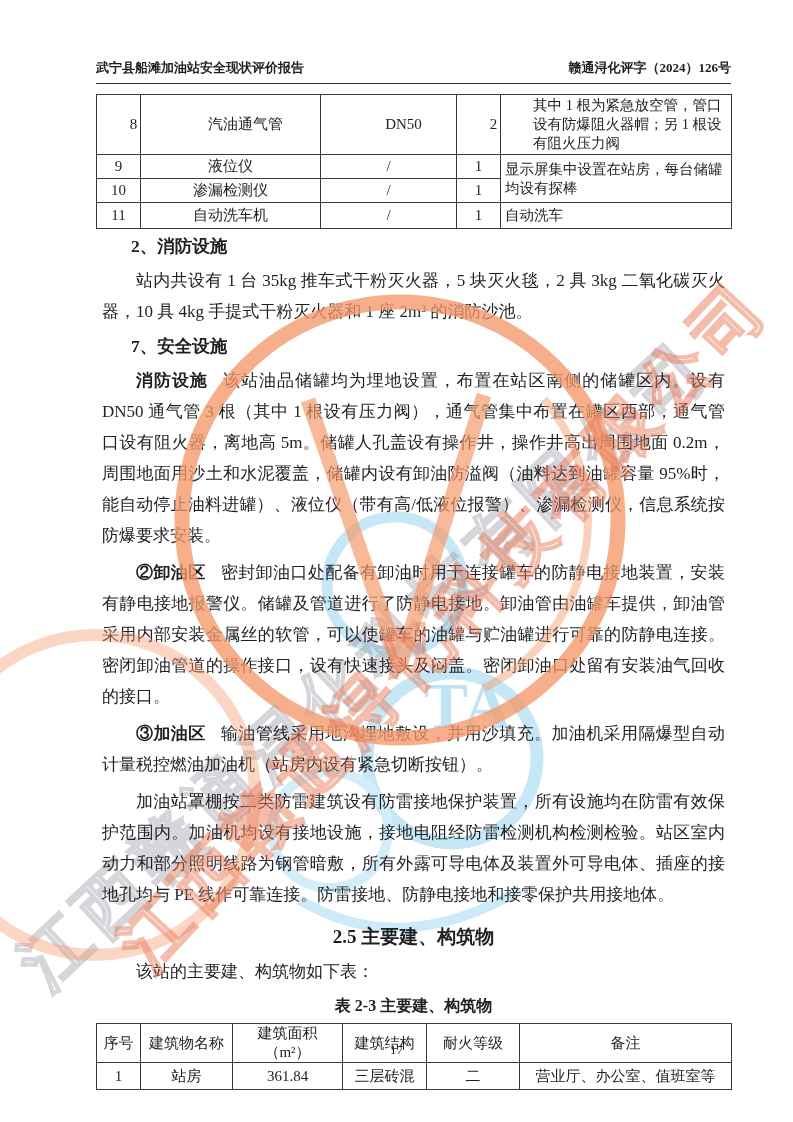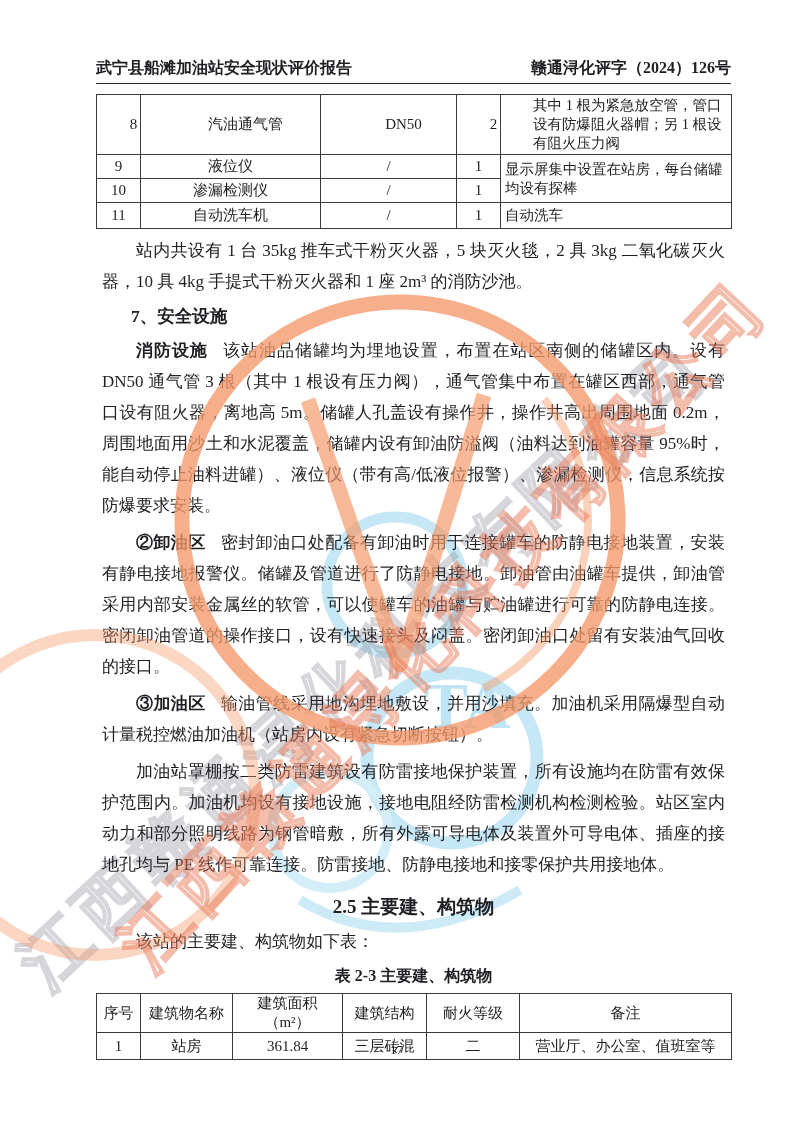--- a/index.html
+++ b/index.html
@@ -11,21 +11,21 @@
     font-family:"Liberation Serif","DejaVu Serif",serif;
     color:#1f1f23;
     overflow:hidden;
   }
   .content{
     position:absolute;left:96px;top:60px;width:635px;z-index:1;
   }
   
   .doc-header{
     display:flex;justify-content:space-between;align-items:flex-end;
-    font-size:16px;font-weight:bold;line-height:16px;
+    font-size:13px;font-weight:bold;line-height:16px;
     padding-bottom:7px;border-bottom:1.5px solid #2a2a2a;
   }
   
   table{border-collapse:collapse;width:635px;table-layout:fixed;}
   td,th{border:1px solid #3a3a3a;font-size:15px;text-align:center;
         padding:0 2px;vertical-align:middle;font-weight:normal;}
   .equip-table{margin-top:10px;}
   .equip-table .note-cell{text-align:left;font-size:14.5px;line-height:19px;padding:1px 4px;}
   .equip-table tr.tall td{height:40px;padding-left:32px;}
   .equip-table tr.short td{height:23px;}
@@ -111,20 +111,21 @@
       <tr class="short">
         <td>11</td>
         <td>自动洗车机</td>
         <td>/</td>
         <td>1</td>
         <td class="note-cell">自动洗车</td>
       </tr>
     </tbody>
       </table>
 
+    <div class="sec-heading">2、消防设施</div>
     <p class="body-para">站内共设有 1 台 35kg 推车式干粉灭火器，5 块灭火毯，2 具 3kg 二氧化碳灭火器，10 具 4kg 手提式干粉灭火器和 1 座 2m³ 的消防沙池。</p>
 
     <div class="sec-heading">7、安全设施</div>
 
     <p class="body-para">
       <span class="para-label">消防设施</span><span>该站油品储罐均为埋地设置，布置在站区南侧的储罐区内。设有 DN50 通气管 3 根（其中 1 根设有压力阀），通气管集中布置在罐区西部，通气管口设有阻火器，离地高 5m。储罐人孔盖设有操作井，操作井高出周围地面 0.2m，周围地面用沙土和水泥覆盖，储罐内设有卸油防溢阀（油料达到油罐容量 95%时，能自动停止油料进罐）、液位仪（带有高/低液位报警）、渗漏检测仪，信息系统按防爆要求安装。</span>
     </p>
     <p class="body-para">
       <span class="para-label">②卸油区</span><span>密封卸油口处配备有卸油时用于连接罐车的防静电接地装置，安装有静电接地报警仪。储罐及管道进行了防静电接地。卸油管由油罐车提供，卸油管采用内部安装金属丝的软管，可以使罐车的油罐与贮油罐进行可靠的防静电连接。密闭卸油管道的操作接口，设有快速接头及闷盖。密闭卸油口处留有安装油气回收的接口。</span>
     </p>

